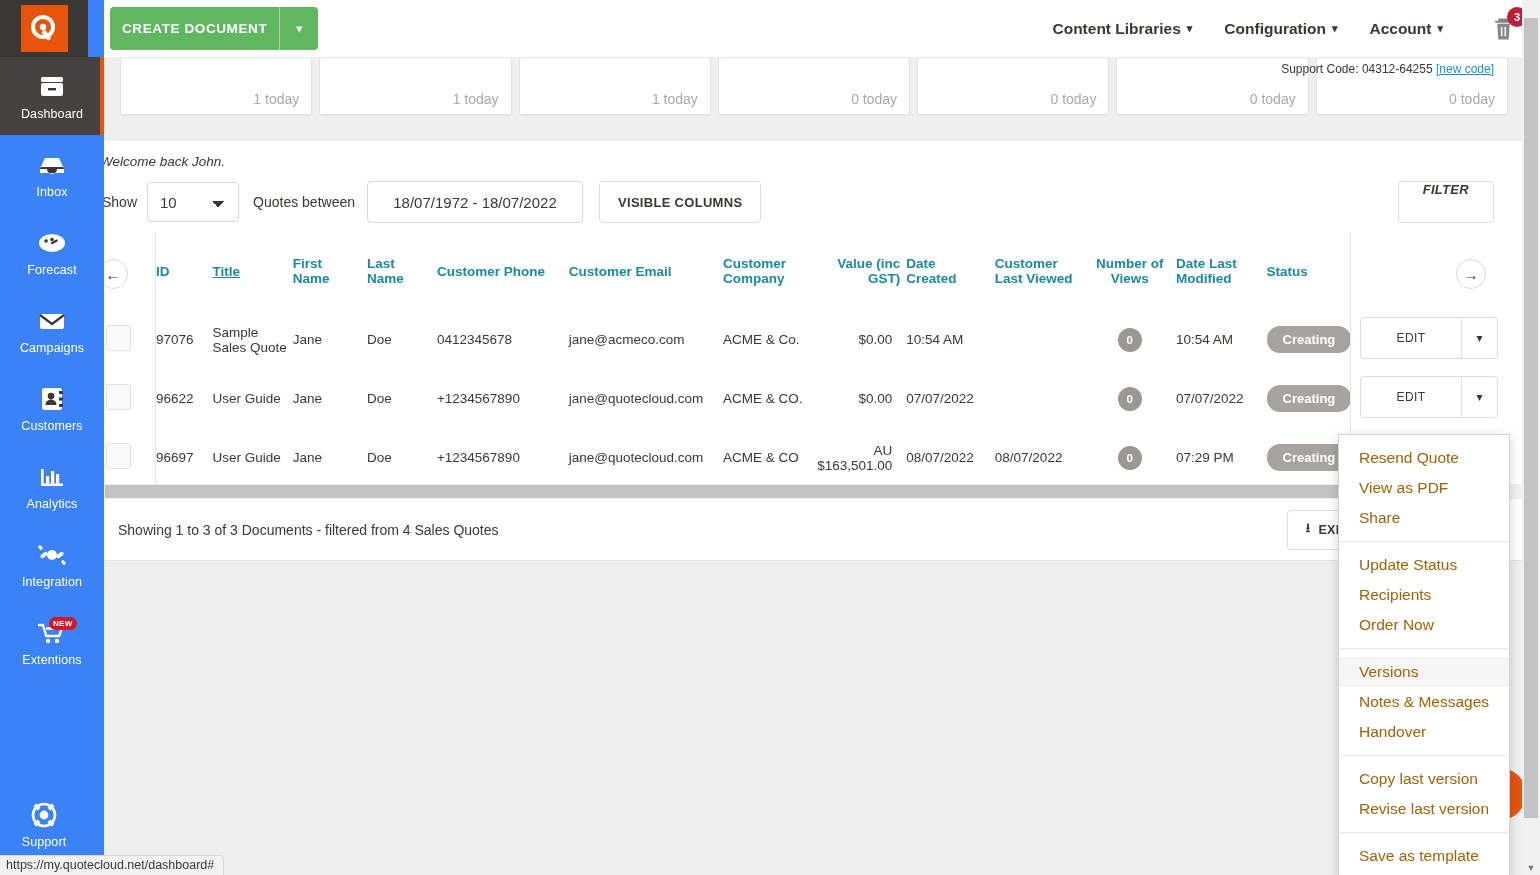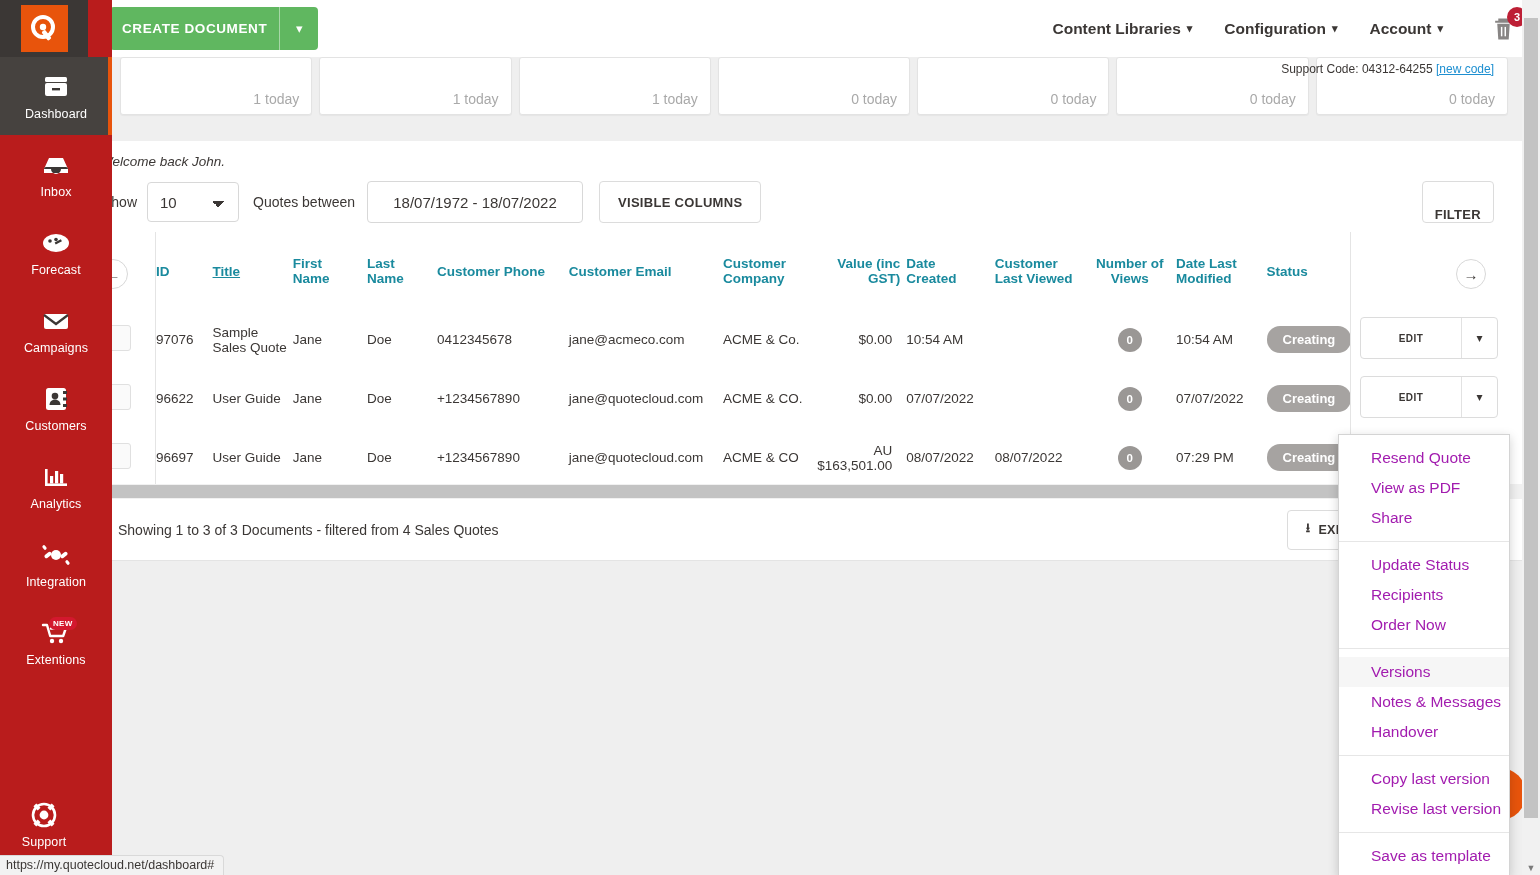--- a/index.html
+++ b/index.html
@@ -7,22 +7,22 @@
     width: 1540px; height: 875px;
     font-family: "Liberation Sans", sans-serif;
     background: #ffffff;
     overflow: hidden;
   }
   #app { position: relative; width: 1540px; height: 875px; background: #efefef; }
 
   
   .sidebar {
     position: absolute; left: 0; top: 0;
-    width: 112px; height: 875px;
-    background: #b91c1c;
+    width: 104px; height: 875px;
+    background: #3b82f6;
     z-index: 40;
   }
   .logo-box {
     width: 88px; height: 57px;
     background: #3b3735;
     display: flex; align-items: center; justify-content: center;
   }
   .logo-sq {
     width: 47px; height: 47px; background: #e8540c;
     display: flex; align-items: center; justify-content: center;
@@ -161,25 +161,26 @@
   }
   .vis-col-btn {
     margin-left: 16px; height: 42px; padding: 0 18px;
     border: 1px solid #dcdcdc; border-radius: 4px; background: #fff;
     display: flex; align-items: center;
     font-size: 13px; font-weight: bold; color: #3b3735; letter-spacing: .3px;
     cursor: pointer;
   }
   .filter-btn {
     margin-left: auto; margin-right: 28px;
-    height: 42px; padding: 0 12px;
+    height: 42px; padding: 0 24px;
     border: 1px solid #dcdcdc; border-radius: 4px; background: #fff;
-    display: flex; align-items: flex-end;
+    display: flex; align-items: flex-start;
     font-size: 13px; font-weight: bold; color: #3b3735; letter-spacing: .3px;
     cursor: pointer;
+    font-style: italic;
   }
 
   
   .table-wrap {
     position: absolute; left: 88px; top: 232px;
     width: 1434px; height: 265px;
     background: #fff; overflow: hidden;
   }
   .scroll-arrow {
     position: absolute; width: 30px; height: 30px; border-radius: 50%;
@@ -229,21 +230,21 @@
     border-left: 1px solid #e4e4e4;
   }
   .edit-group {
     position: absolute; right: 6px;
     display: flex; height: 42px;
     border: 1px solid #dcdcdc; border-radius: 4px; overflow: hidden;
     background: #fff; cursor: pointer;
   }
   .edit-main {
     width: 100px; display: flex; align-items: center; justify-content: center;
-    font-size: 10px; font-weight: bold; color: #3b3735; letter-spacing: .4px;
+    font-size: 12px; font-weight: normal; color: #3b3735; letter-spacing: .4px;
   }
   .edit-caret {
     width: 36px; border-left: 1px solid #e2e2e2;
     display: flex; align-items: center; justify-content: center;
     font-size: 12px; color: #3b3735;
   }
 
   
   .hscroll {
     position: absolute; left: 88px; top: 484px;
@@ -290,21 +291,21 @@
   .ctx-menu {
     position: absolute; left: 1338px; top: 434px;
     width: 172px;
     background: #ffffff;
     border: 1px solid #d4d4d4;
     box-shadow: 0 3px 10px rgba(0,0,0,.18);
     z-index: 60;
     padding: 8px 0 4px 0;
   }
   .ctx-item {
-    padding: 6px 32px; font-size: 15.5px; color: #a21caf;
+    padding: 6px 20px; font-size: 15.5px; color: #a16207;
     cursor: pointer; white-space: nowrap;
   }
   .ctx-item.highlighted { background: #f6f6f6; }
   .ctx-sep { height: 1px; background: #e6e6e6; margin: 8px 0; }
 
   
   .page-scroll {
     position: absolute; right: 0; top: 0;
     width: 18px; height: 875px; background: #f1f1f1; z-index: 70;
   }

